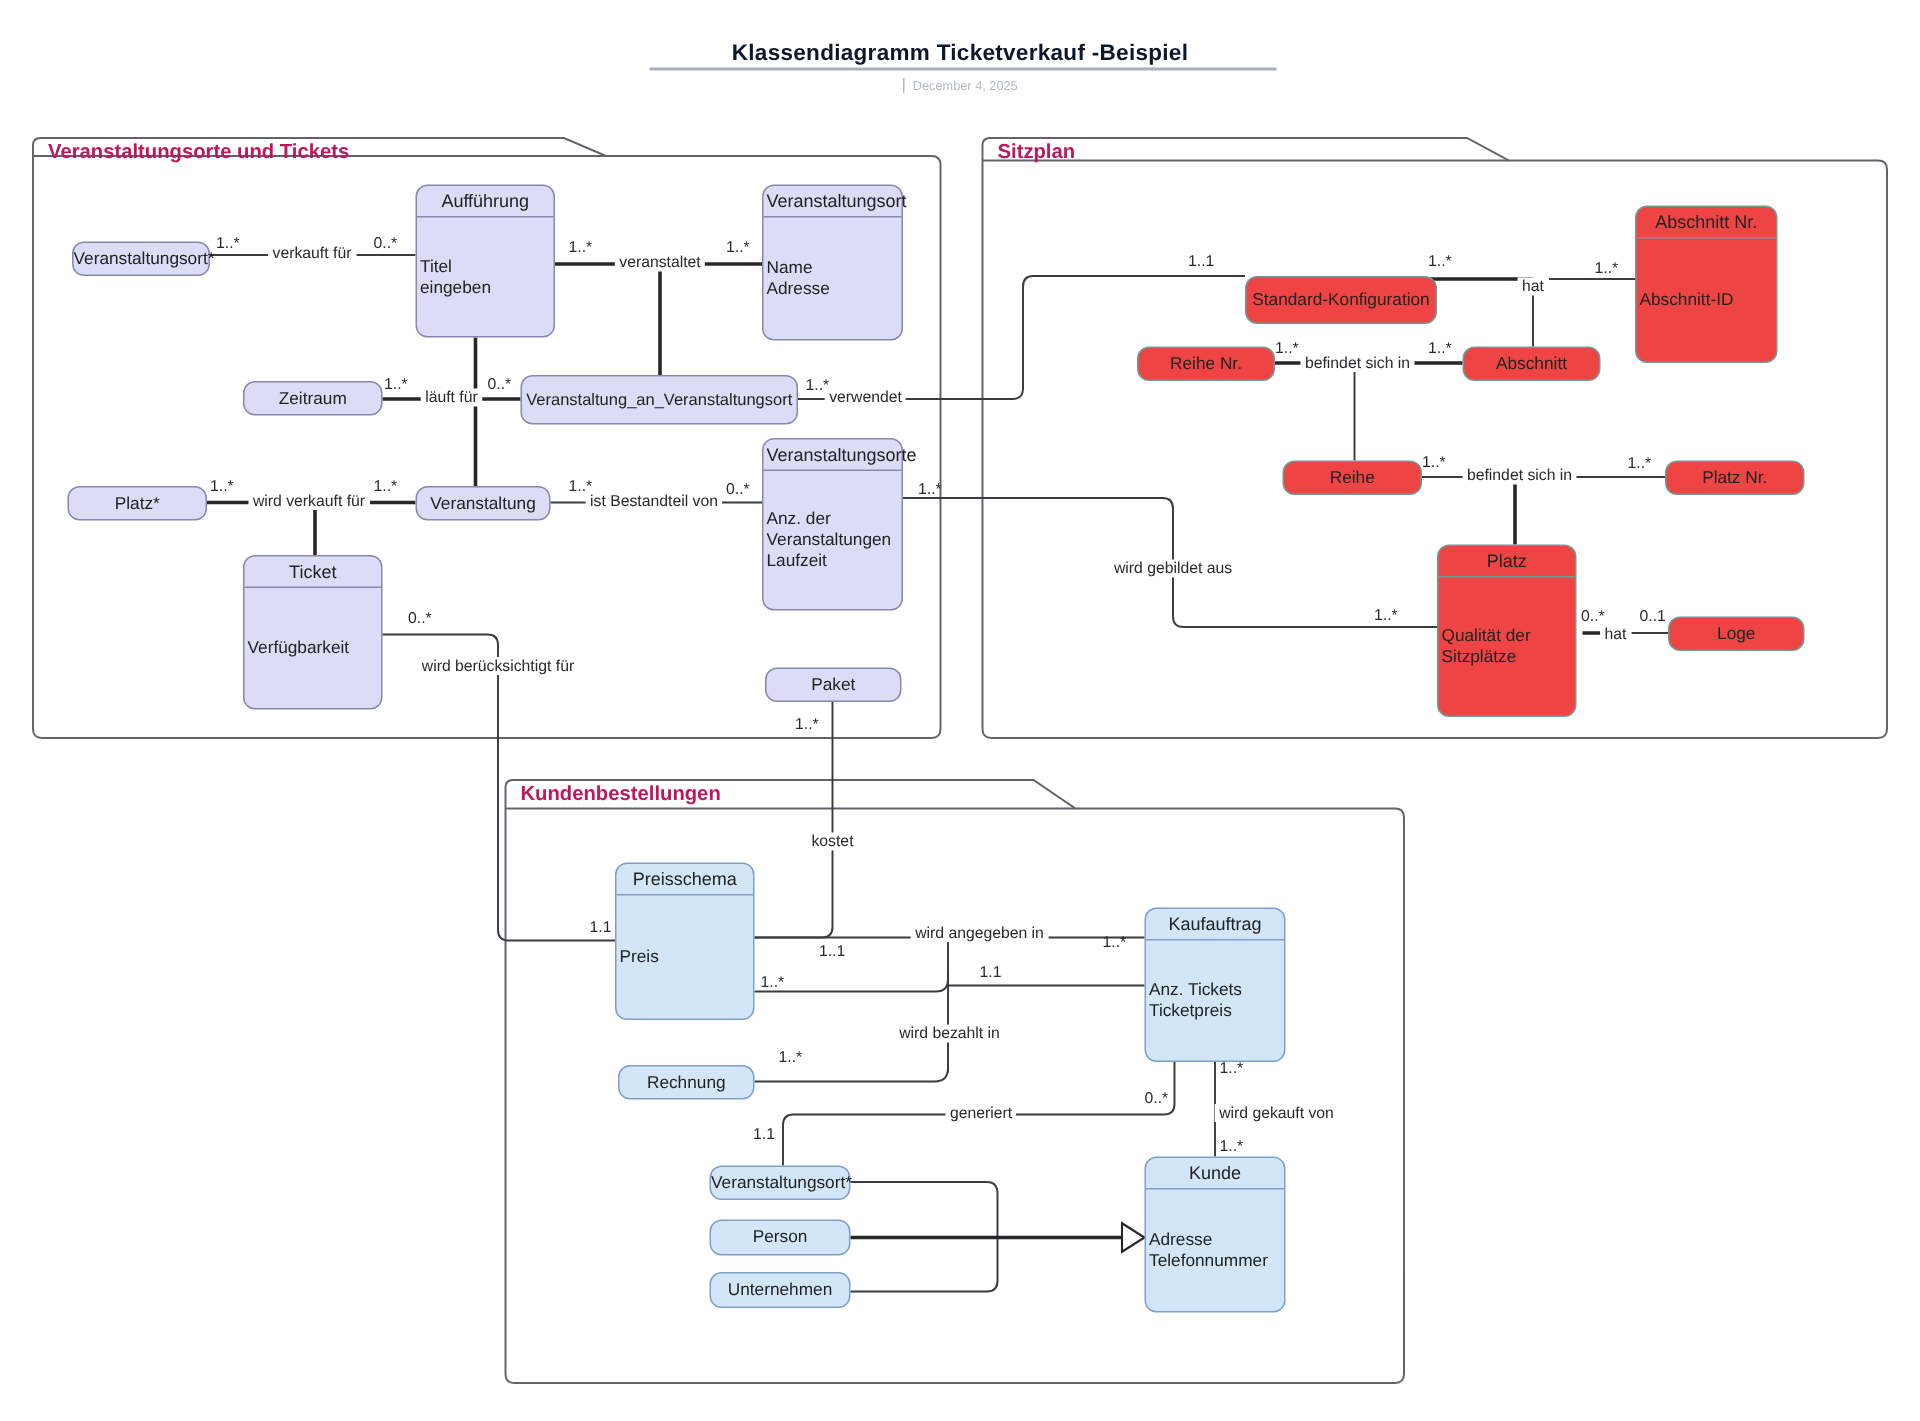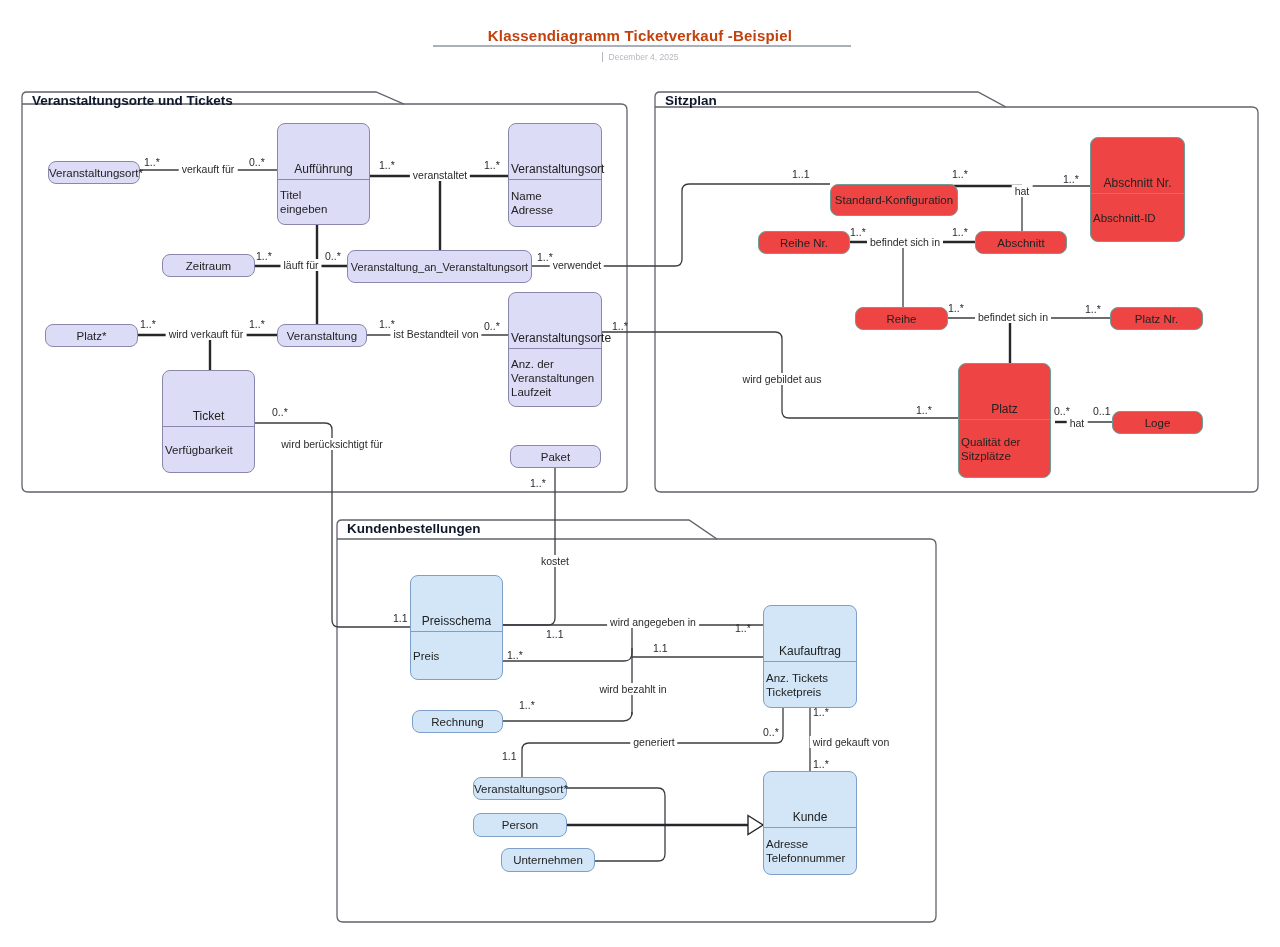--- a/index.html
+++ b/index.html
@@ -1,33 +1,33 @@
 <!DOCTYPE html>
 <html><head>
 <meta charset="utf-8">
 <style>
   html,body{margin:0;padding:0;background:#ffffff;}
   #canvas{position:relative;width:1280px;height:947px;background:#fff;overflow:hidden;
           font-family:"Liberation Sans", sans-serif;color:#222;}
   svg.layer{position:absolute;left:0;top:0;width:1280px;height:947px;}
   .doc-title{position:absolute;left:0;top:27px;width:1280px;text-align:center;
-             font-size:15px;font-weight:bold;color:#c2410c;letter-spacing:.2px;}
+             font-size:15px;font-weight:bold;color:#0f172a;letter-spacing:.2px;}
   .doc-rule{position:absolute;left:433px;top:45px;width:418px;height:2px;background:#aab0b9;}
   .doc-date{position:absolute;left:0;top:52px;width:1280px;text-align:center;
             font-size:8.5px;color:#b3b8c0;}
   .doc-date span{border-left:1px solid #b3b8c0;padding-left:6px;}
-  .pkg-title{position:absolute;font-size:13.5px;font-weight:bold;color:#0f172a;}
+  .pkg-title{position:absolute;font-size:13.5px;font-weight:bold;color:#be185d;}
   .cls{position:absolute;box-sizing:border-box;border:1px solid;border-radius:8px;
        display:flex;flex-direction:column;}
   .purple{background:#dcdcf7;border-color:#8a87ad;}
   .teal{background:#ef4444;border-color:#6d9c95;}
   .blue{background:#d2e6f8;border-color:#7e9fc7;}
   .cls-title{flex:0 0 auto;text-align:center;font-size:12px;font-weight:500;
              padding:3px 2px 3px 2px;}
-  .has-attrs .cls-title{border-bottom:1px solid;height:14px;line-height:14px;margin-top:35px;}
+  .has-attrs .cls-title{border-bottom:1px solid;height:14px;line-height:14px;}
   .purple .cls-title{border-color:#8a87ad;}
   .teal .cls-title{border-color:#6d9c95;}
   .blue .cls-title{border-color:#7e9fc7;}
   .cls-attrs{flex:1 1 auto;display:flex;flex-direction:column;justify-content:center;
              padding-left:2px;font-size:11.5px;line-height:14px;}
   .simple{justify-content:center;}
   .simple .cls-name{text-align:center;font-size:11.5px;}
   .wide .cls-name{font-size:11px;}
   .mult{position:absolute;font-size:10.5px;color:#2a2a2e;white-space:nowrap;}
   .lbl{position:absolute;font-size:10.5px;color:#2a2a2e;white-space:nowrap;
@@ -193,21 +193,21 @@
       <div>Adresse</div>
       <div>Telefonnummer</div>
     </div>
   </div>
   <div class="cls blue simple" style="left:473px;top:777px;width:94px;height:23px">
     <div class="cls-name">Veranstaltungsort*</div>
   </div>
   <div class="cls blue simple" style="left:473px;top:813px;width:94px;height:24px">
     <div class="cls-name">Person</div>
   </div>
-  <div class="cls blue simple" style="left:501px;top:848px;width:94px;height:24px">
+  <div class="cls blue simple" style="left:473px;top:848px;width:94px;height:24px">
     <div class="cls-name">Unternehmen</div>
   </div>
 
   <span class="lbl" style="left:208px;top:169px">verkauft für</span>
   <span class="lbl" style="left:440px;top:175px">veranstaltet</span>
   <span class="lbl" style="left:301px;top:265px">läuft für</span>
   <span class="lbl" style="left:206px;top:334px">wird verkauft für</span>
   <span class="lbl" style="left:436px;top:334px">ist Bestandteil von</span>
   <span class="lbl" style="left:577px;top:265px">verwendet</span>
   <span class="lbl" style="left:782px;top:379px">wird gebildet aus</span>

